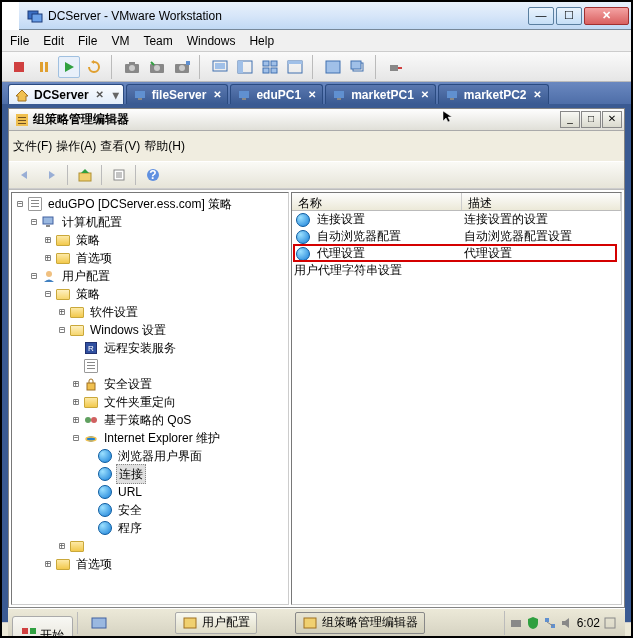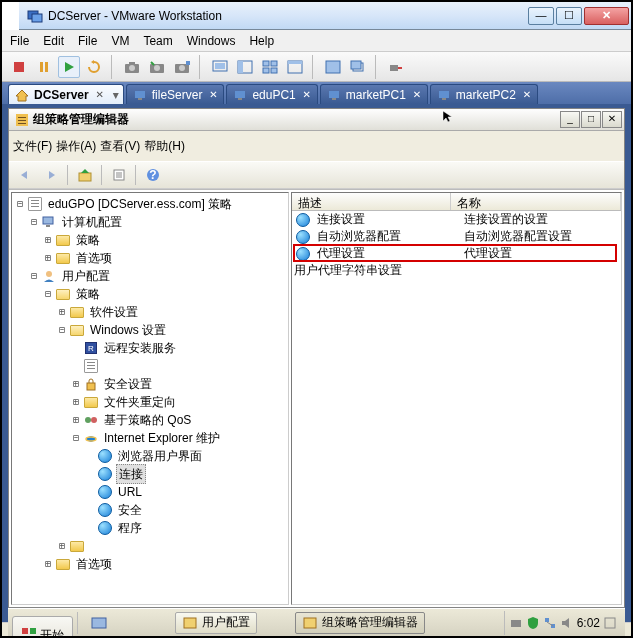--- a/index.html
+++ b/index.html
@@ -15,21 +15,21 @@
 
 .vmware-menubar { height: 22px; display: flex; align-items: center; padding: 0 8px; gap: 14px; background: #f0f0f0; border-bottom: 1px solid #ccc; }
 .vmware-menubar span { cursor: default; }
 
 .vmware-toolbar { height: 30px; background: linear-gradient(#fafafa,#e6e6e6); border-bottom: 1px solid #bbb; display: flex; align-items: center; padding: 0 6px; gap: 3px; }
 .tb-sep { width: 4px; height: 24px; border-left: 1px solid #bbb; margin: 0 3px; }
 .tb-btn { width: 22px; height: 22px; display: flex; align-items: center; justify-content: center; border-radius: 2px; }
 .tb-btn.hover { border: 1px solid #a0c0e0; background: #e8f0fa; }
 
 .vmware-tabs { height: 22px; background: linear-gradient(#6a88c0,#4e6ea8); display: flex; align-items: flex-end; padding: 0 6px; gap: 2px; }
-.vtab { height: 20px; display: flex; align-items: center; padding: 0 4px 0 6px; gap: 5px; border-radius: 3px 3px 0 0; color: #fff; background: linear-gradient(#5a78b0,#3a5a92); border: 1px solid #2a4a80; border-bottom: none; }
+.vtab { height: 20px; display: flex; align-items: center; padding: 0 4px 0 6px; gap: 5px; border-radius: 3px 3px 0 0; color: #fff; background: linear-gradient(#5a78b0,#3a5a92); border: 1px solid #2a4a80; border-bottom: none; font-weight: bold; }
 .vtab.active { background: linear-gradient(#fafcff,#e4eefa); color: #000; }
 .vtab-close { width: 12px; height: 12px; font-size: 10px; color: #fff; text-align: center; line-height: 11px; }
 .vtab.active .vtab-close { color: #555; }
 .tab-icon { width: 14px; height: 14px; }
 
 .vm-view { position: relative; height: 518px; background: #3a5a92; padding: 4px 6px 0 6px; }
 .cursor-arrow { position: absolute; left: 440px; top: 6px; width:12px; height:12px; }
 
 
 .mmc { background: #ece9d8; border: 1px solid #848484; height: 500px; display: flex; flex-direction: column; }
@@ -477,22 +477,22 @@
               <span class="exp">⊞</span>
               <span class="ticon">
                 <span class="folder"></span>
               </span>
               <span class="lbl">首选项</span>
             </div>
         </div>
       </div>
       <div class="list-pane">
         <div class="list-header">
+          <div class="col col-name">名称</div>
           <div class="col col-desc">描述</div>
-          <div class="col col-name">名称</div>
         </div>
         <div class="list-rows">
           <div class="list-row">
               <div class="cell-name">
                 <span class="ticon">
                   <span class="globe-ico"></span>
                 </span>
                 <span>连接设置</span>
               </div>
               <div class="cell-desc">连接设置的设置</div>

